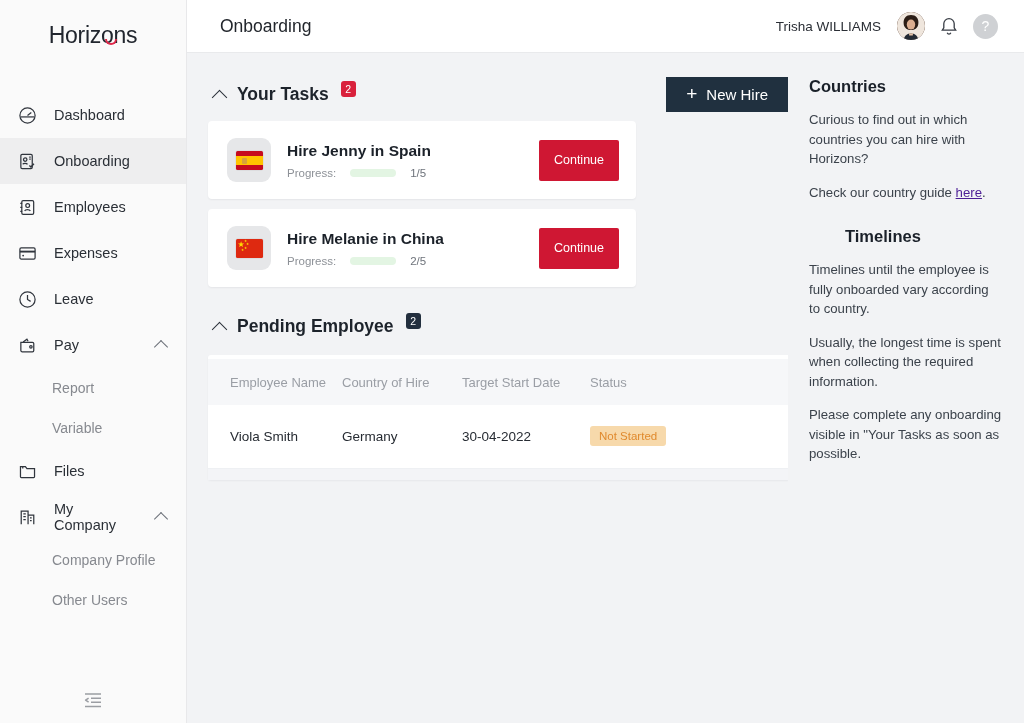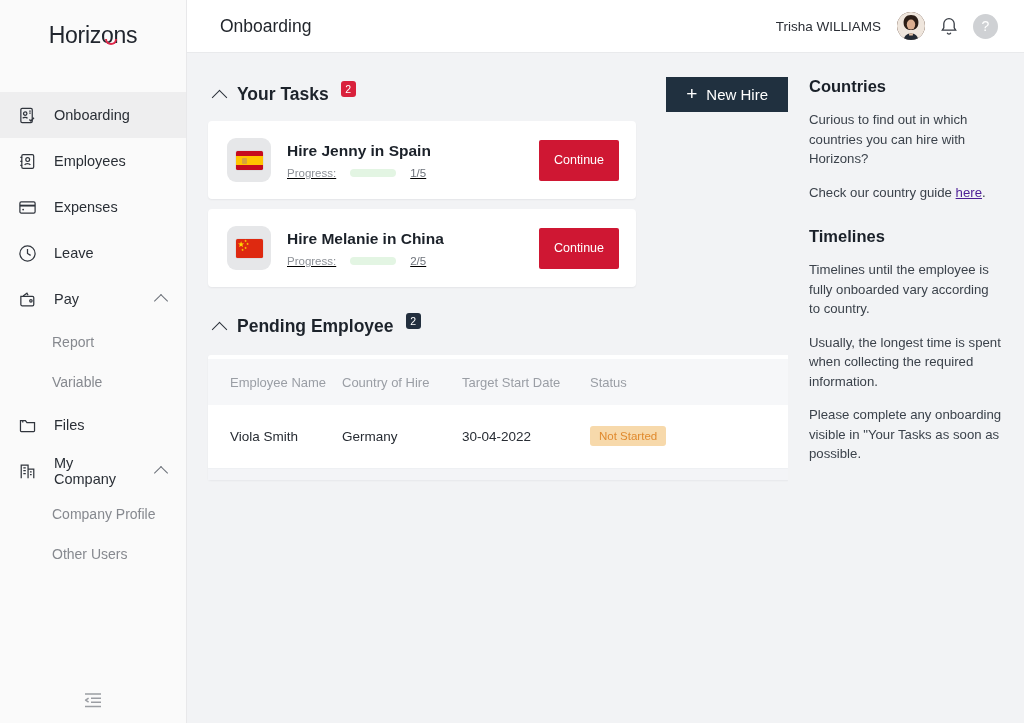--- a/index.html
+++ b/index.html
@@ -141,21 +141,21 @@
   .flag-cn { background: #de2910; }
   .flag-cn .star { position: absolute; color: #ffde00; line-height: 1; }
   .flag-cn .s1 { font-size: 8px; left: 2px; top: 2.5px; }
   .flag-cn .s2 { font-size: 3.5px; left: 8.5px; top: 1.5px; }
   .flag-cn .s3 { font-size: 3.5px; left: 10.5px; top: 4.5px; }
   .flag-cn .s4 { font-size: 3.5px; left: 8.5px; top: 8px; }
   .flag-cn .s5 { font-size: 3.5px; left: 5.5px; top: 10px; }
 
   .card-mid { flex: 1; min-width: 0; }
   .card-title { font-size: 15.5px; font-weight: bold; color: #1b2129; margin-bottom: 7px; }
-  .prog-row { display: flex; align-items: center; gap: 14px; text-decoration: underline; }
+  .prog-row { display: flex; align-items: center; gap: 14px; }
   .prog-label { font-size: 11.5px; color: #8d9197; }
   .prog-track {
     width: 46px; height: 8px; border-radius: 5px; background: #e3f5e3;
     overflow: hidden; position: relative;
   }
   .prog-fill { height: 100%; background: #8fd69a; border-radius: 5px; }
   .prog-count { font-size: 11.5px; color: #6e737b; }
   .continue-btn {
     background: #cf1733; color: #fff; border: none; border-radius: 2px;
     height: 41px; padding: 0 15px; font-size: 12.5px; cursor: pointer;
@@ -191,38 +191,48 @@
 
   
   .right {
     width: 236px; flex: 0 0 236px; background: #f2f3f5;
     padding: 24px 22px 0 21px;
   }
   .r-h {
     font-size: 16.5px; font-weight: bold; color: #1a2029;
     margin-bottom: 14px;
   }
-  .r-h.second { margin-top: 25px; }
+  .r-h.second { margin-top: 25px; margin-left: 36px; }
   .r-p {
     font-size: 13.2px; line-height: 1.48; color: #3b424b; margin-bottom: 14px;
   }
   .r-link { color: #4c1d95; text-decoration: underline; cursor: pointer; }
 </style>
 </head>
 <body>
 
 <div class="app">
 
   <aside class="sidebar">
     <div class="logo-wrap">
       <div class="logo"><span>Horizons</span><span class="logo-arc"></span></div>
     </div>
 
     <nav class="nav">
 
+      <div class="nav-item">
+        <span class="ico">
+          <svg width="19" height="19" viewBox="0 0 20 20" fill="none" stroke="#30353d" stroke-width="1.3">
+            <circle cx="10" cy="10" r="8"></circle>
+              <path d="M3 11.5h14"></path>
+              <path d="M10 10l4-3.2"></path>
+          </svg>
+        </span>
+        <span class="nav-label">Dashboard</span>
+      </div>
 
       <div class="nav-item active">
         <span class="ico">
           <svg width="19" height="19" viewBox="0 0 20 20" fill="none" stroke="#30353d" stroke-width="1.3">
             <rect x="3" y="2.5" width="12" height="15" rx="1.4"></rect>
             <circle cx="7.6" cy="8" r="1.8"></circle>
               <path d="M5 13c.6-1.4 4.2-1.4 5 0"></path>
             <path d="M11.8 5.5h1.6M11.8 7.5h1.6"></path>
             <path d="M12 14.2l1.6 1.6 3.2-3.4" stroke-width="1.4"></path>
           </svg>

